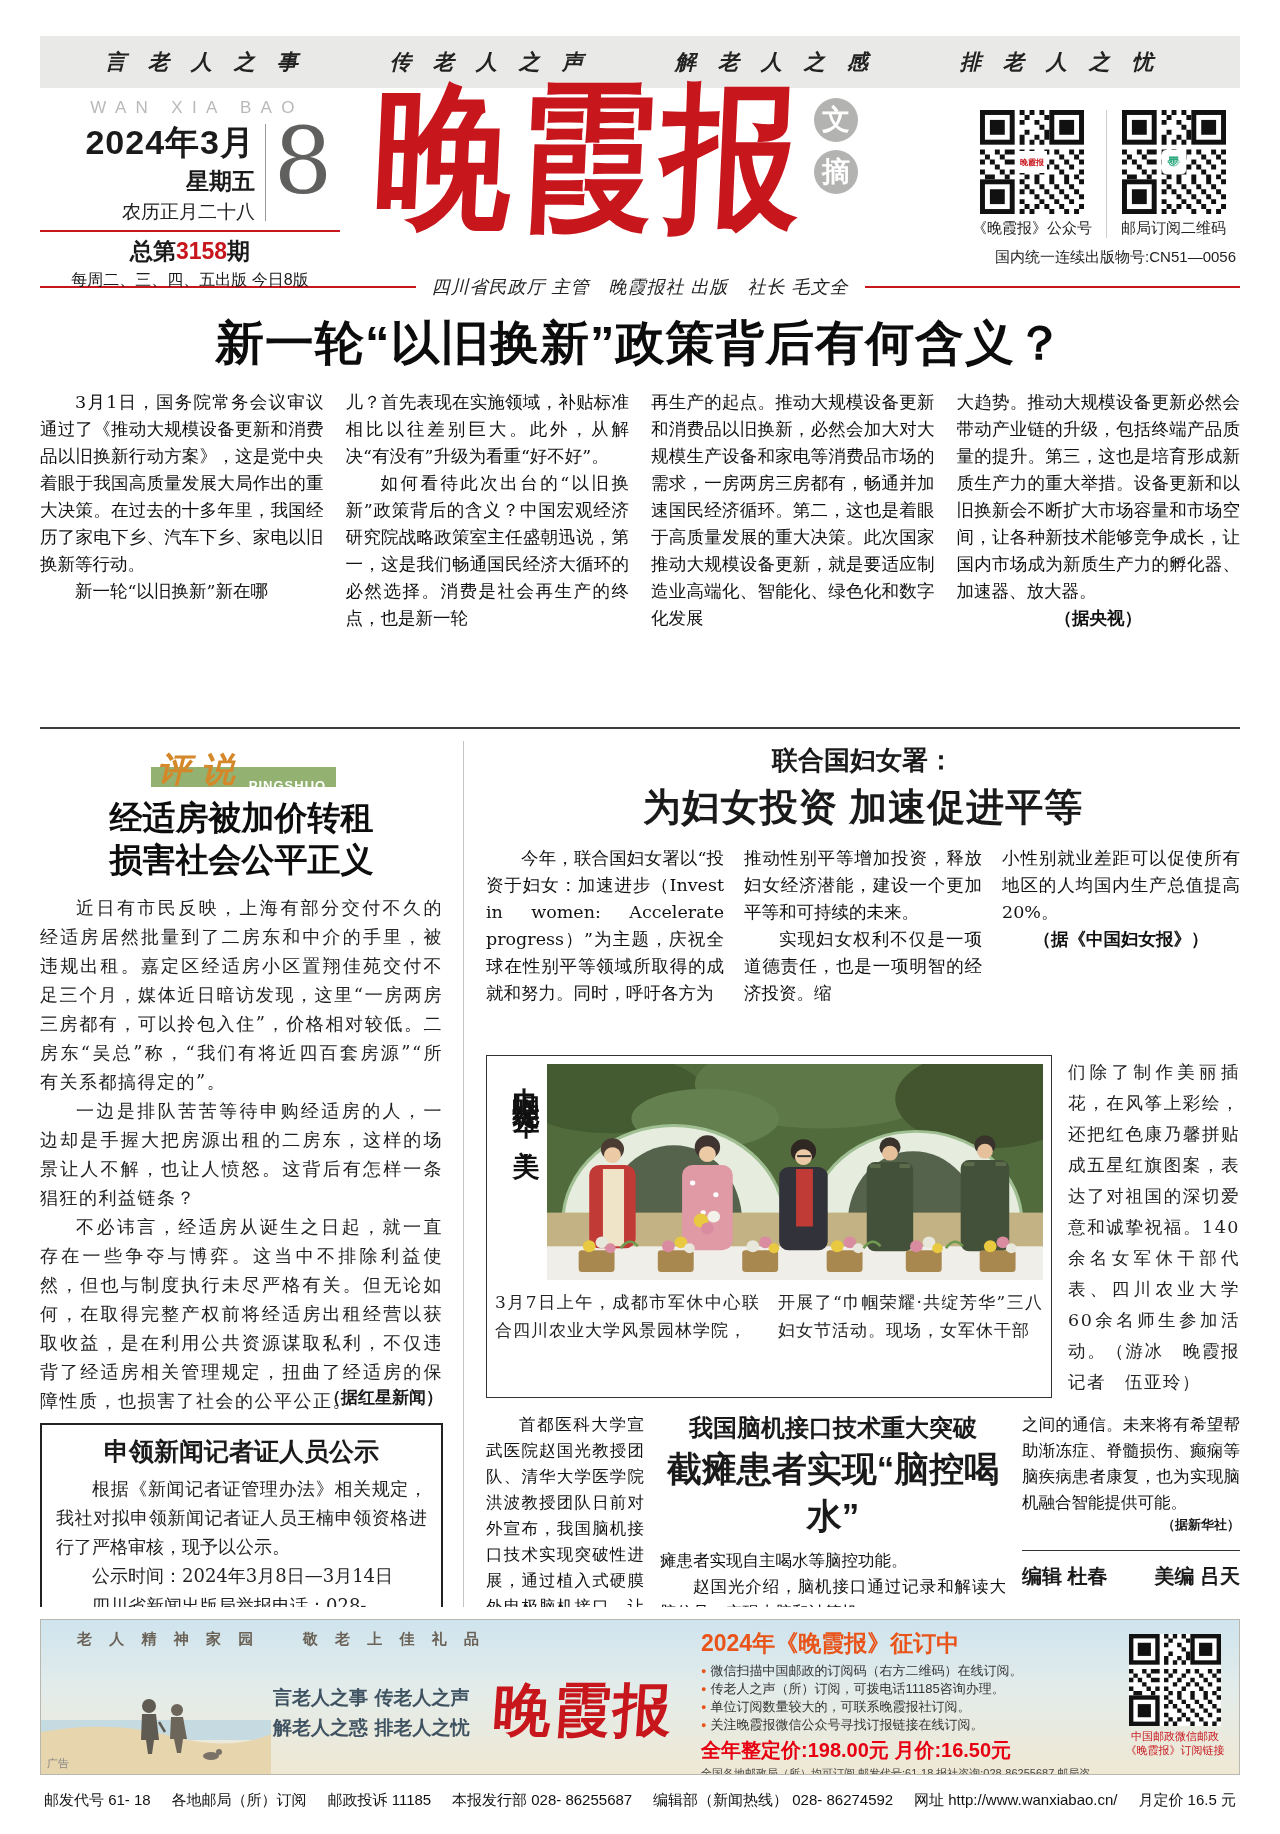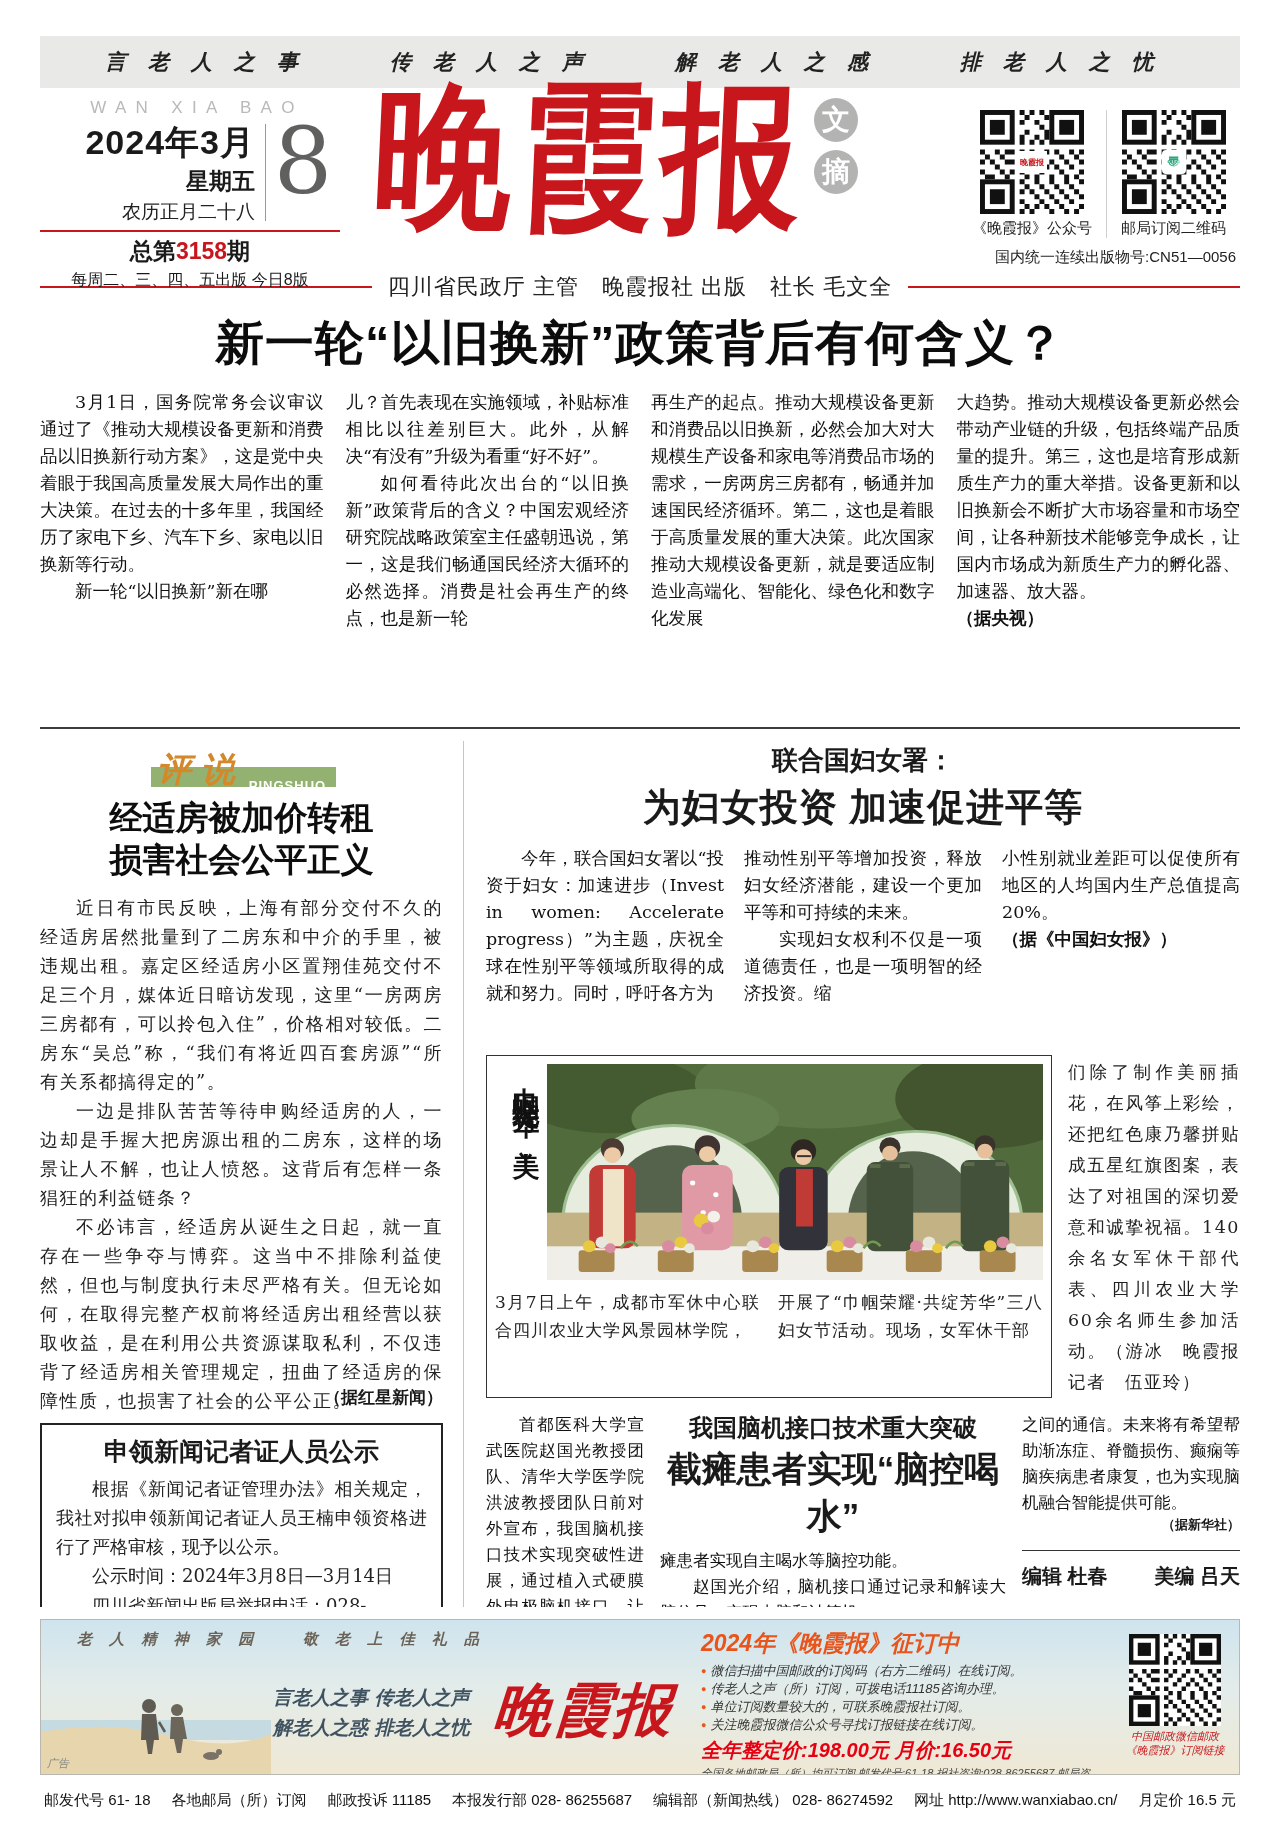--- a/index.html
+++ b/index.html
@@ -47,30 +47,30 @@
   .qr-center { position:absolute; left:50%; top:50%; transform:translate(-50%,-50%);
     background:#fff; width:30px; height:22px; display:flex; align-items:center; justify-content:center;
     font-size:8px; font-weight:bold; color:#c8161d; }
   .qr-center.green { width:24px; height:24px; color:#2aa77c; font-size:13px; border-radius:4px; }
   .qr-label { font-size:15px; margin-top:5px; color:#222; }
   .issn { text-align:right; font-size:15px; margin-top:10px; color:#222; padding-right:4px; }
 
   
   .pub-rule { display:flex; align-items:center; gap:16px; margin:8px 0 4px 0; height:26px; }
   .pub-rule .ln { flex:1; height:2px; background:#c8161d; }
-  .pub-rule .txt { font-size:22px; color:#222; letter-spacing:1px; }
+  .pub-rule .txt { font-size:18px; color:#222; letter-spacing:1px;font-style:italic; }
 
   
   .lead-headline { text-align:center; font-size:47px; font-weight:900; letter-spacing:1px;
     color:#0c0c0c; margin:12px 0 14px 0; transform:scaleX(1.04); }
   .lead-cols { display:flex; gap:22px; height:330px; overflow:hidden; margin-bottom:8px; }
   .lead-col { flex:1; font-family:"DejaVu Serif", serif; font-size:17.5px; line-height:27px;
     text-align:justify; color:#111; }
   .lead-col p.ind { text-indent:2em; }
-  .src-right { text-align:left; font-weight:bold; font-family:"Liberation Sans", sans-serif; }
+  .src-right { text-align:center; font-weight:bold; font-family:"Liberation Sans", sans-serif; }
 
   .big-divider { height:2px; background:#3c3c3c; margin-bottom:12px; }
 
   
   .main-grid { display:grid; grid-template-columns:424px 1fr; gap:0 22px; height:866px;
     overflow:hidden; margin-bottom:12px; }
   .left-col { border-right:1px solid #c5c5c5; padding-right:20px; }
 
   
   .ps-badge { display:flex; justify-content:center; margin:6px 0 10px 0; }
@@ -123,21 +123,21 @@
   .br-kicker { text-align:center; font-size:24px; font-weight:bold; margin-bottom:2px; }
   .br-headline { text-align:center; font-size:35px; font-weight:900; margin-bottom:8px; }
   .br-colbody p.ind { text-indent:2em; }
   .br-src { text-align:right; font-weight:bold; font-family:"Liberation Sans", sans-serif;
     font-size:13px; }
   .editors { border-top:1.5px solid #333; margin-top:16px; padding-top:12px; display:flex;
     justify-content:space-between; font-size:20px; font-weight:900; }
 
   
   .ad { position:relative; height:156px; border:1px solid #b8b8b0; overflow:hidden;
-    background:linear-gradient(180deg,#cfe4ee 0%,#e3ecea 45%,#efe8d4 100%); margin-bottom:10px;font-style:italic; }
+    background:linear-gradient(180deg,#cfe4ee 0%,#e3ecea 45%,#efe8d4 100%); margin-bottom:10px; }
   .ad-top { position:absolute; left:36px; top:10px; font-size:15px; color:#6b6257;
     font-family:"DejaVu Serif", serif; font-weight:bold; letter-spacing:1.15em; white-space:nowrap; }
   .ad-scene { position:absolute; left:0; bottom:0; width:230px; height:112px; }
   .ad-sl { position:absolute; left:232px; top:62px; font-size:19px; font-weight:900;
     color:#3f5261; line-height:30px; font-family:"DejaVu Serif", serif; }
   .ad-logo { position:absolute; left:452px; top:52px; font-family:"DejaVu Serif", serif;
     font-weight:900; font-size:58px; color:#c8161d; letter-spacing:2px; transform:skewX(-4deg); }
   .ad-right { position:absolute; left:660px; top:8px; width:390px; }
   .ad-title { color:#e8541a; font-size:23px; font-weight:900; margin-bottom:3px; }
   .ad-bullets li { list-style:none; font-size:13px; line-height:18px; color:#333; }

